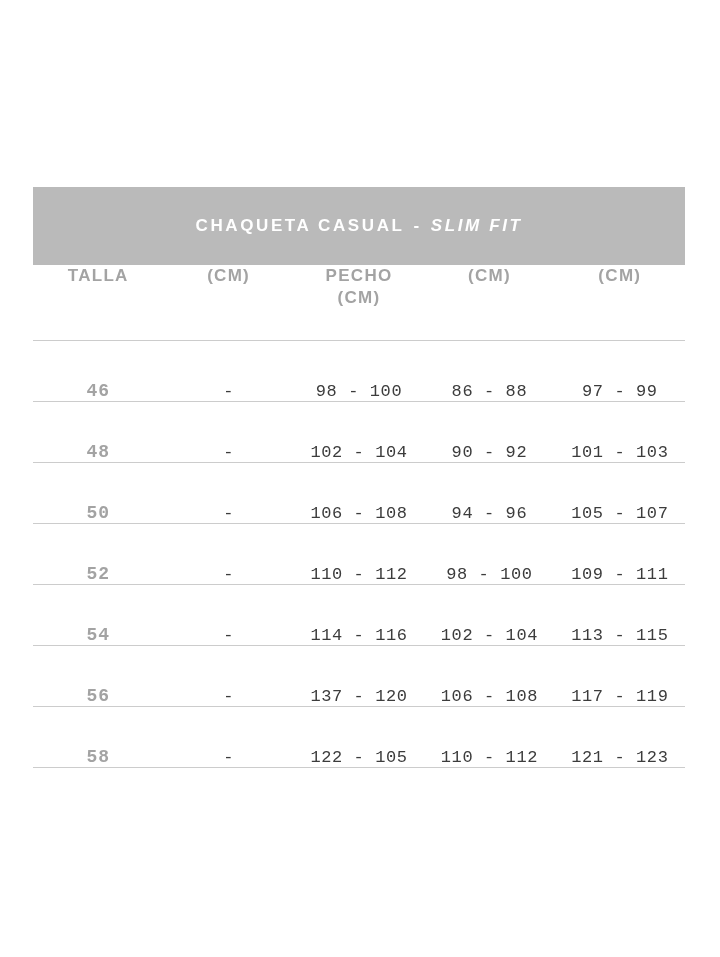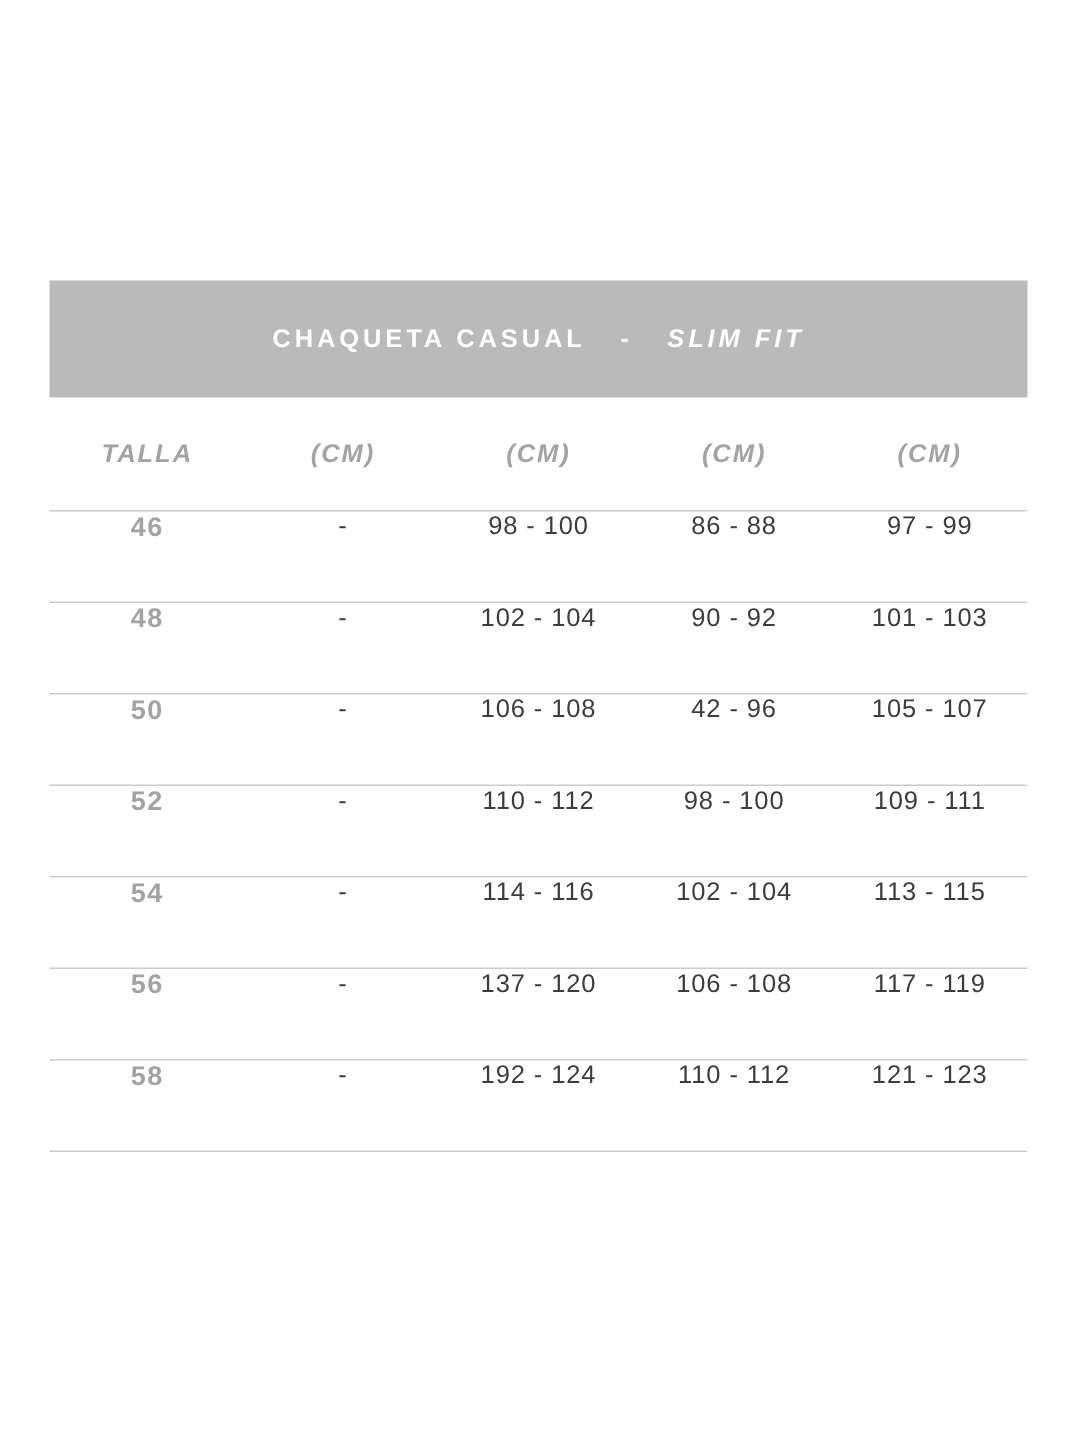--- a/index.html
+++ b/index.html
@@ -21,39 +21,39 @@
     position:absolute;
     left:33px;top:187px;width:652px;
   }
   .title-band{
     height:78px;
     background:var(--band);
     display:flex;align-items:center;justify-content:center;
     color:#ffffff;
     font-size:17px;font-weight:700;letter-spacing:2.6px;
     white-space:nowrap;
-    gap:14px;
   }
   .title-band .sep{margin:0 9px;}
   .title-band .variant{font-style:italic;}
   .header-row{
-    display:flex;align-items:center;
+    display:flex;align-items:flex-start;
     height:75px;
     border-bottom:1px solid var(--line);
     color:var(--muted);
-    font-weight:700;font-size:17px;letter-spacing:1.3px;font-style:italic;
+    font-weight:700;font-size:17px;letter-spacing:1.3px;
   }
   .hcell{flex:1;text-align:center;line-height:22px;}
   .hcell .unit:empty{display:none;}
   .trow{
-    display:flex;align-items:flex-start;
+    display:flex;align-items:flex-end;
     height:60px;
     border-bottom:1px solid var(--line);
     font-size:17px;color:var(--dark);letter-spacing:0.6px;
     white-space:nowrap;
+    font-family:Liberation Mono, monospace;
   }
   .cell{flex:1;text-align:center;}
   .cell.size{
     color:var(--muted);
     font-weight:700;font-size:18px;letter-spacing:1px;
   }
 </style>
 </head>
 <body>
 
@@ -68,20 +68,21 @@
 
     <div class="header-row">
       <div class="hcell">
         <div>TALLA</div>
 
       </div>
       <div class="hcell">
         <div class="unit">(CM)</div>
       </div>
       <div class="hcell">
+        <div>PECHO</div>
         <div class="unit">(CM)</div>
       </div>
       <div class="hcell">
         <div class="unit">(CM)</div>
       </div>
       <div class="hcell">
         <div class="unit">(CM)</div>
       </div>
     </div>
 
@@ -98,21 +99,21 @@
       <div class="cell">-</div>
       <div class="cell">102 - 104</div>
       <div class="cell">90 - 92</div>
       <div class="cell">101 - 103</div>
     </div>
 
     <div class="trow">
       <div class="cell size">50</div>
       <div class="cell">-</div>
       <div class="cell">106 - 108</div>
-      <div class="cell">42 - 96</div>
+      <div class="cell">94 - 96</div>
       <div class="cell">105 - 107</div>
     </div>
 
     <div class="trow">
       <div class="cell size">52</div>
       <div class="cell">-</div>
       <div class="cell">110 - 112</div>
       <div class="cell">98 - 100</div>
       <div class="cell">109 - 111</div>
     </div>
@@ -129,19 +130,19 @@
       <div class="cell size">56</div>
       <div class="cell">-</div>
       <div class="cell">137 - 120</div>
       <div class="cell">106 - 108</div>
       <div class="cell">117 - 119</div>
     </div>
 
     <div class="trow">
       <div class="cell size">58</div>
       <div class="cell">-</div>
-      <div class="cell">192 - 124</div>
+      <div class="cell">122 - 105</div>
       <div class="cell">110 - 112</div>
       <div class="cell">121 - 123</div>
     </div>
 
   </div>
 </div>
 
 </body></html>

